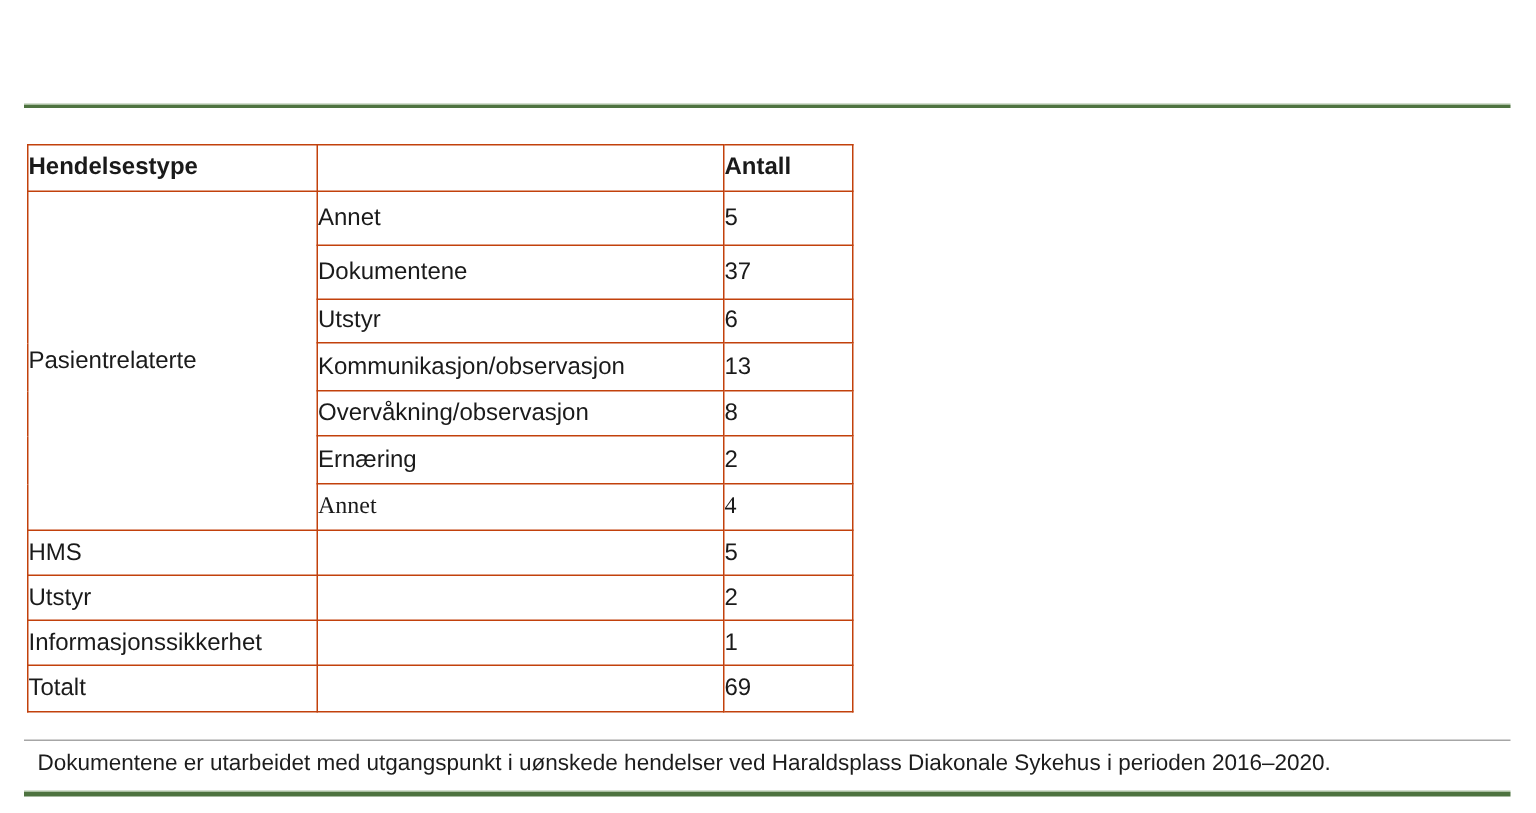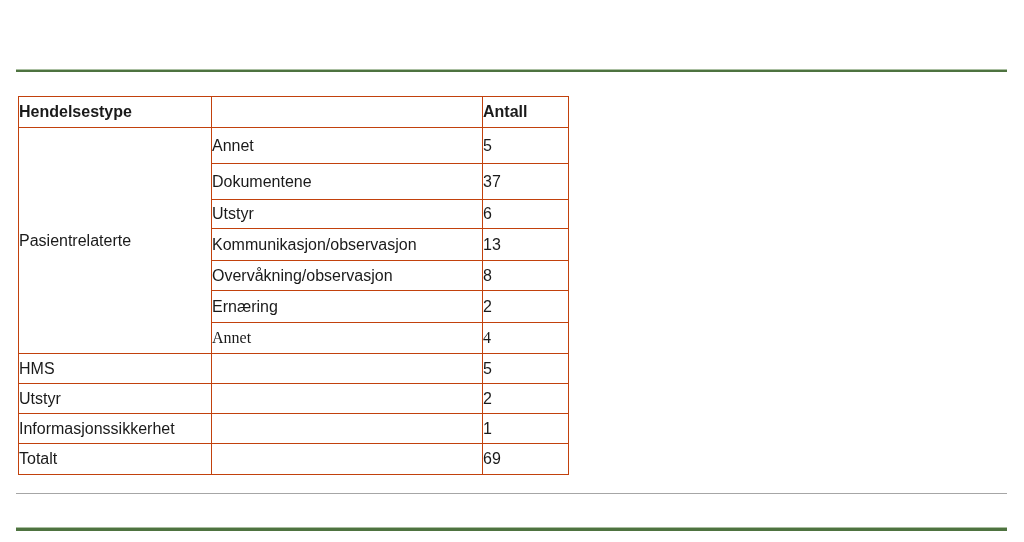--- a/index.html
+++ b/index.html
@@ -137,16 +137,17 @@
     <tr style="height:31px;">
       <td class="lbl">Totalt</td>
       <td class="sub"></td>
       <td class="num">69</td>
     </tr>
   </tbody>
     </table>
 
   <div class="rule-gray"></div>
 
+  <div class="footnote">Dokumentene er utarbeidet med utgangspunkt i uønskede hendelser ved Haraldsplass Diakonale Sykehus i perioden 2016–2020.</div>
 
   <div class="rule-green-bottom"></div>
 
 </div>
 
 </body></html>

